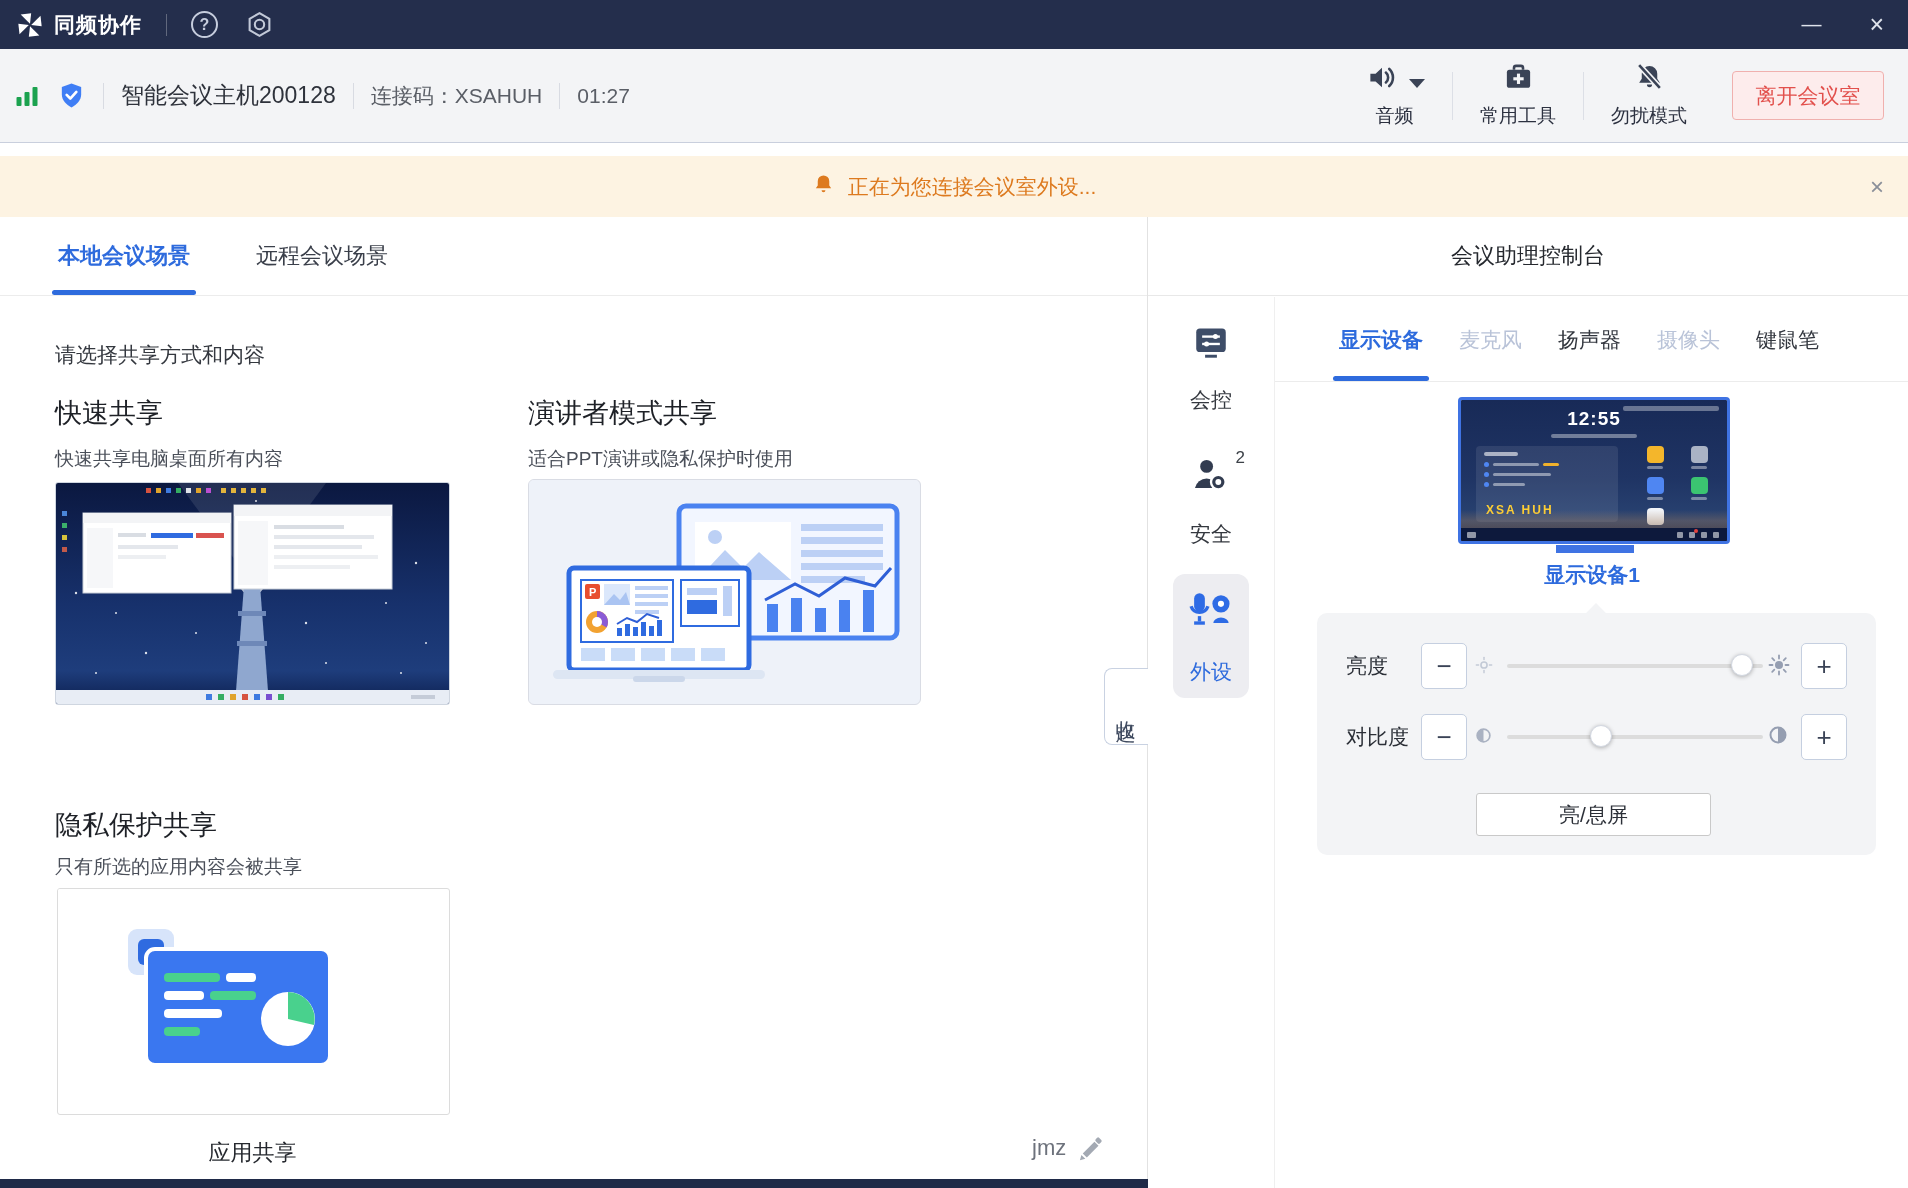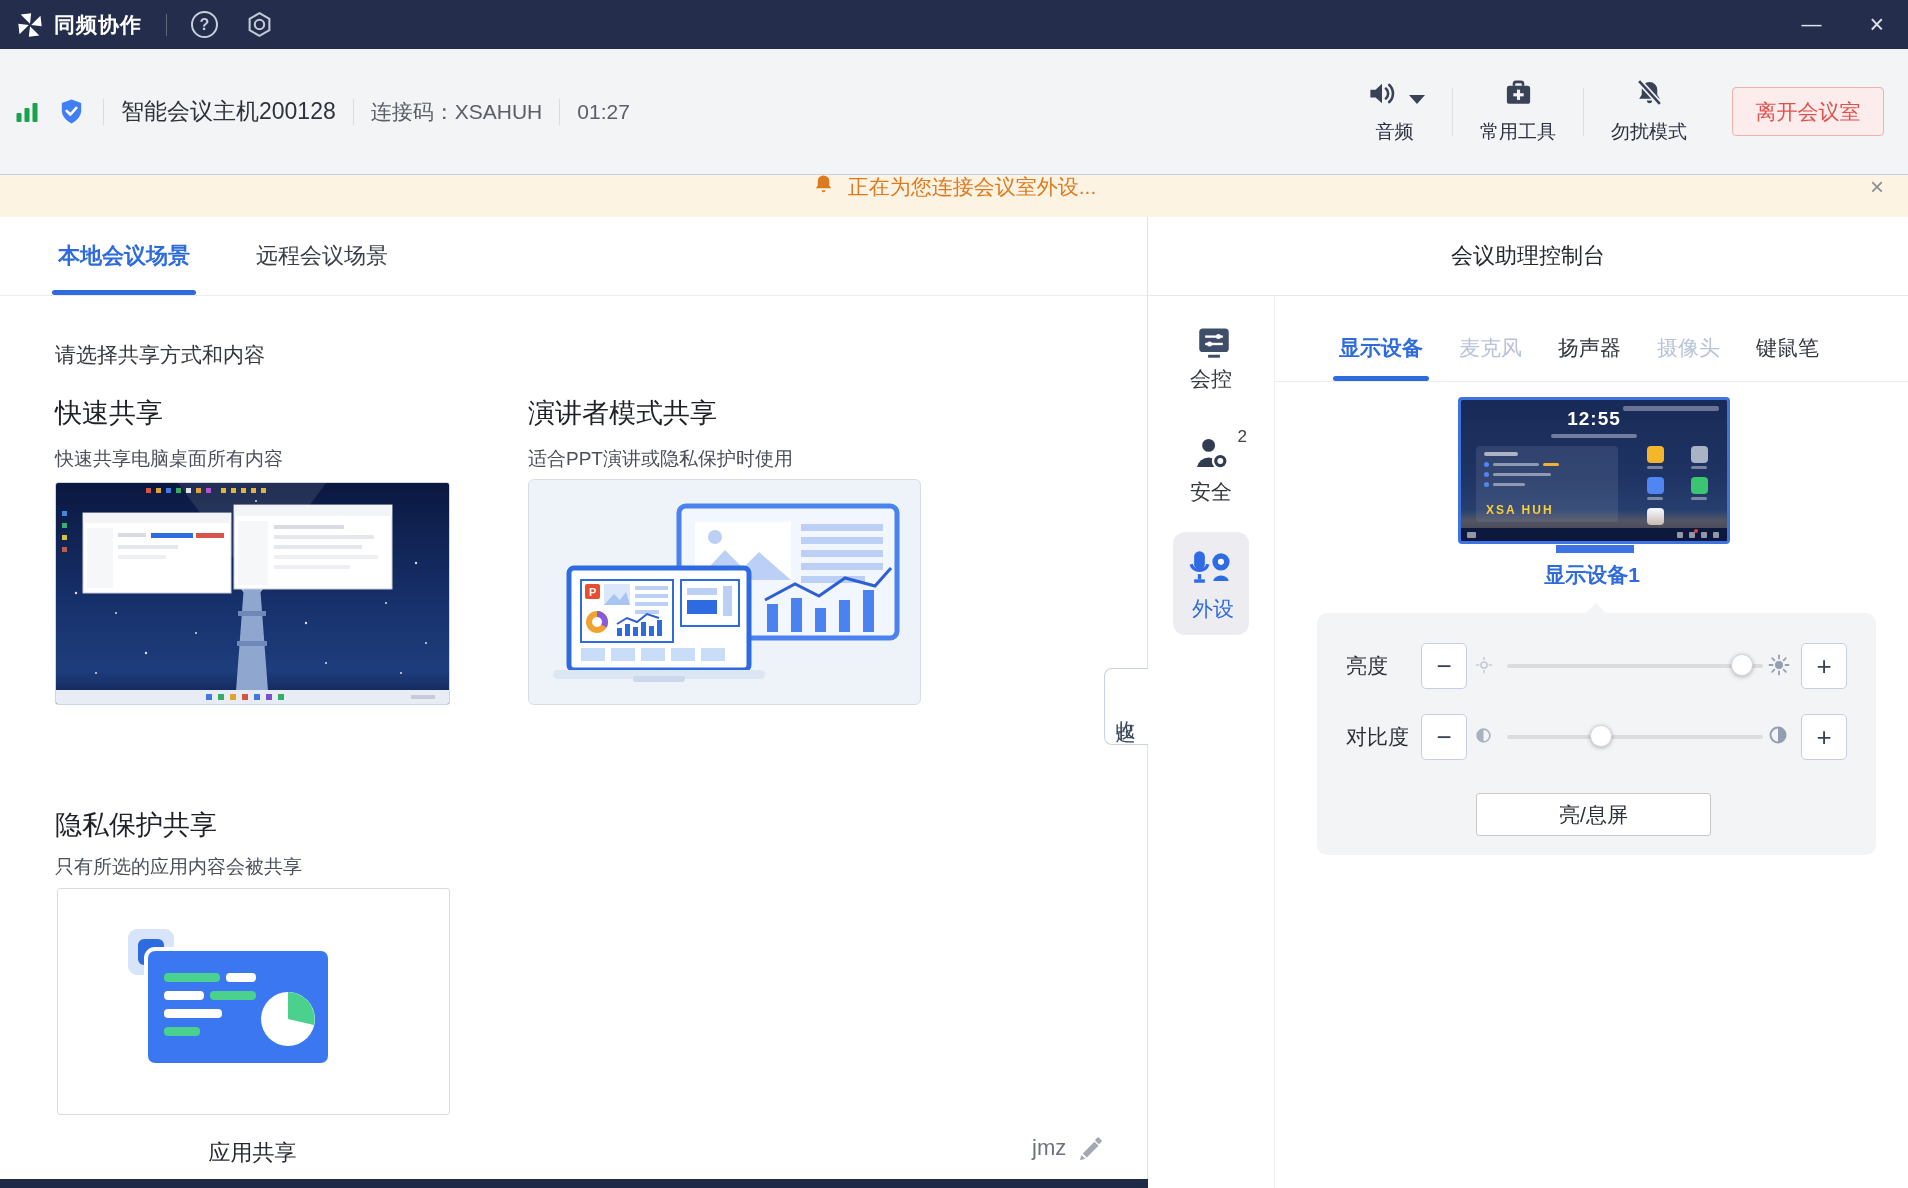--- a/index.html
+++ b/index.html
@@ -15,21 +15,21 @@
   .tb-sep{width:1px;height:22px;background:rgba(255,255,255,.28);margin:0 24px}
   .tb-help{width:27px;height:27px;border:2px solid #c6cddd;border-radius:50%;
            display:flex;align-items:center;justify-content:center;font-size:16px;
            font-weight:700;color:#c6cddd;box-sizing:border-box}
   .tb-gear{margin-left:28px;display:flex}
   .tb-spacer{flex:1}
   .tb-min{font-size:20px;color:#dfe3ec;margin-right:48px}
   .tb-close{font-size:25px;color:#dfe3ec;margin-right:24px}
 
   
-  .header{position:absolute;top:49px;left:0;right:0;height:126px;background:#f3f4f6;
+  .header{position:absolute;top:49px;left:0;right:0;height:94px;background:#f3f4f6;
           border-bottom:1px solid #c9cfdd;display:flex;align-items:center;box-sizing:border-box;z-index:15}
   .h-left{display:flex;align-items:center;margin-left:14px;gap:0}
   .h-icon{display:flex;align-items:center}
   .h-shield{margin-left:16px}
   .h-sep{width:1px;height:26px;background:#d8dbe2;margin:0 17px}
   .h-title{font-size:23px;color:#2e323b}
   .h-code,.h-timer{font-size:21px;color:#5a5e66}
   .h-right{margin-left:auto;display:flex;align-items:center}
   .tool{display:flex;flex-direction:column;align-items:center;margin:0 27px;gap:6px}
   .tool-iconrow{height:34px;display:flex;align-items:center;gap:9px}
@@ -80,33 +80,33 @@
                 display:flex;align-items:center;justify-content:center;z-index:6;box-sizing:border-box;cursor:pointer}
   .collapse-label{writing-mode:vertical-rl;text-orientation:upright;font-size:20px;color:#3f4a5f;letter-spacing:2px}
 
   
   .right-panel{position:absolute;top:217px;left:1148px;right:0;bottom:0;background:#fff}
   .rp-header{height:79px;border-bottom:1px solid #e8e8e8;display:flex;align-items:center;
              justify-content:center;font-size:22px;color:#25282e;box-sizing:border-box}
   .rp-body{position:absolute;top:80px;left:0;right:0;bottom:0;display:flex}
   .rail{width:127px;border-right:1px solid #efefef;display:flex;flex-direction:column;
         align-items:center;padding-top:30px;box-sizing:border-box}
-  .rail-item{display:flex;flex-direction:column;align-items:flex-end;gap:3px;cursor:pointer}
+  .rail-item{display:flex;flex-direction:column;align-items:center;gap:24px;cursor:pointer}
   .rail-item.r1{margin-bottom:42px}
   .rail-item.r2{margin-bottom:26px}
   .rail-item.active{background:#ededf1;border-radius:12px;padding:16px 15px 12px}
   .rail-label{font-size:21px;color:#34383f}
   .rail-item.active .rail-label{color:#2e6bdd}
   .badge-wrap{position:relative;display:flex}
   .rail-badge{position:absolute;top:-8px;right:-15px;font-size:17px;color:#3c4148}
 
   .console{flex:1;position:relative}
   .console-tabs{height:85px;border-bottom:1px solid #ececec;display:flex;align-items:flex-end;
                 padding-left:64px;gap:36px;box-sizing:border-box}
-  .c-tab{font-size:21px;color:#33373f;padding-bottom:19px;position:relative;cursor:pointer}
+  .c-tab{font-size:21px;color:#33373f;padding-bottom:27px;position:relative;cursor:pointer}
   .c-tab.active{color:#2e6bdd;font-weight:700}
   .c-tab.active::after{content:"";position:absolute;left:-6px;right:-6px;bottom:0;height:5px;
                        background:#2e6bdd;border-radius:3px}
   .c-tab.disabled{color:#b9c3d8}
   .console-content{position:absolute;top:85px;left:0;right:0;bottom:0}
 
   .display-preview{position:absolute;left:183px;top:15px;width:266px;height:141px;
                    border:3px solid #3f73e3;border-radius:4px;overflow:hidden;cursor:pointer}
   .display-stand{position:absolute;left:281px;top:163px;width:78px;height:8px;background:#3f73e3}
   .device-label{position:absolute;left:181px;width:272px;top:179px;text-align:center;

